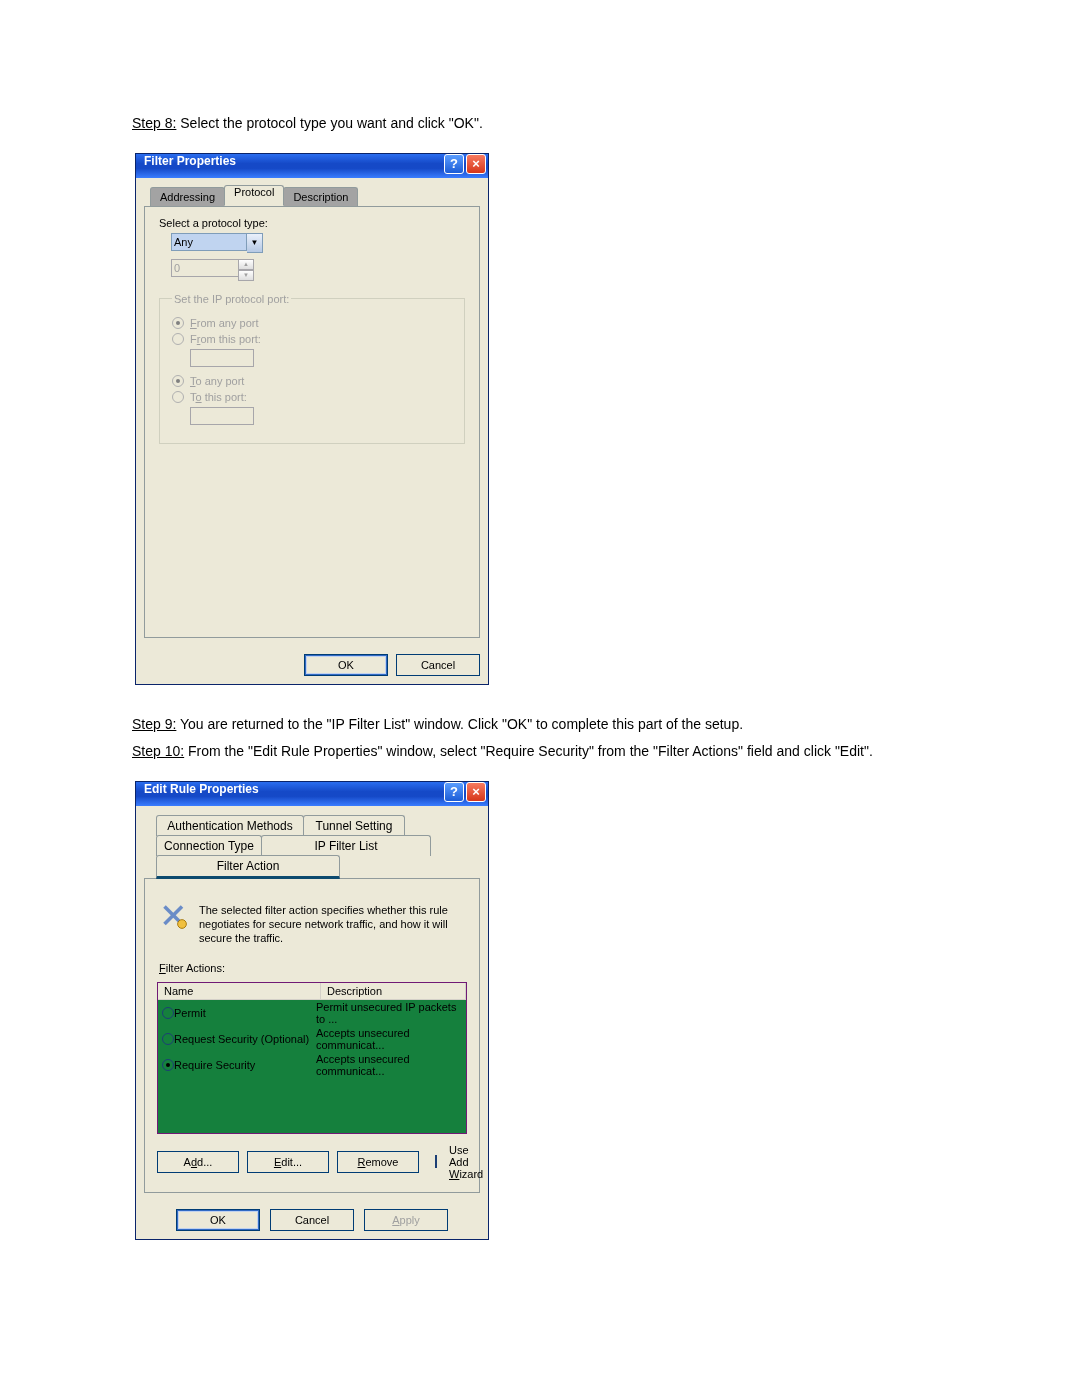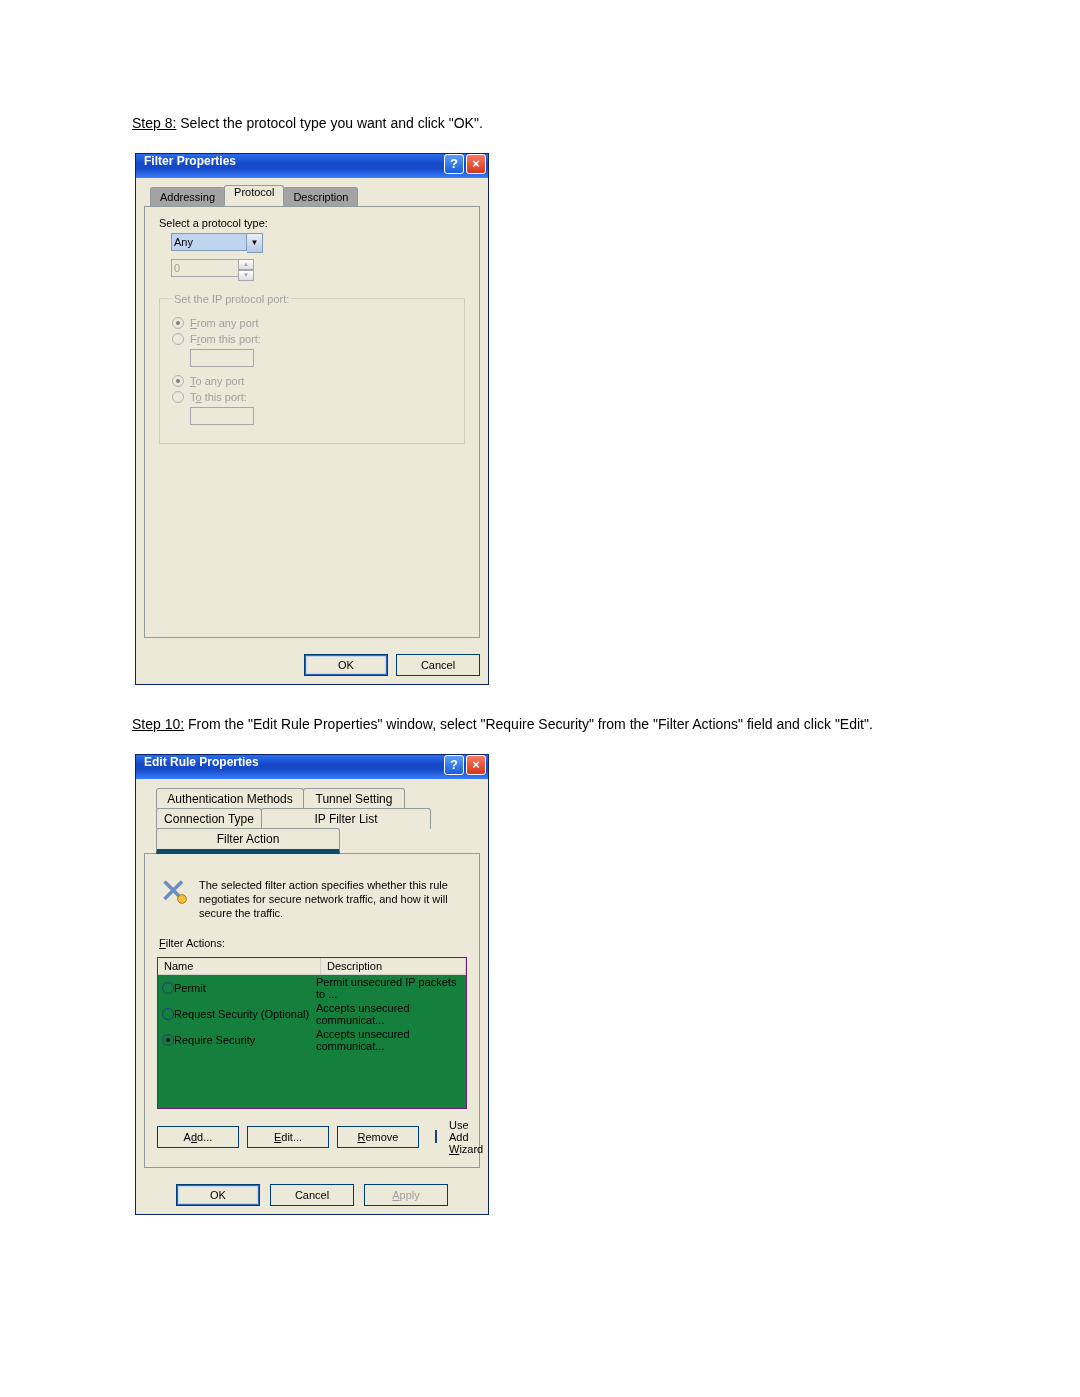--- a/index.html
+++ b/index.html
@@ -30,21 +30,21 @@
 .radio-row{display:flex;align-items:center;margin:4px 0;font-size:11px}
 .radio-row .dot{width:10px;height:10px;border:1px solid #b0b0b0;border-radius:50%;margin-right:6px;background:#ece9d8;display:flex;align-items:center;justify-content:center}
 .radio-row .dot.sel::after{content:"";width:4px;height:4px;border-radius:50%;background:#808080}
 .radio-row .lbl u{text-decoration:underline}
 .small-input{width:62px;height:16px;border:1px solid #a7a6aa;background:#ece9d8;margin:2px 0 8px 18px}
 .btn-row{display:flex;justify-content:flex-end;padding:8px;gap:8px;font-family:Tahoma,sans-serif;font-size:11px}
 .btn{min-width:62px;height:20px;border:1px solid #003c74;background:#ece9d8;display:flex;align-items:center;justify-content:center;padding:0 10px;cursor:default}
 .btn.default{box-shadow:0 0 0 1px #316ac5 inset,0 0 0 2px #c1d2ee inset}
 .tabrow2{display:flex;flex-wrap:wrap;margin:9px 8px 0 20px;font-family:Tahoma,sans-serif;font-size:12px}
 .tabrow2 .tab2{border:1px solid #919b9c;border-bottom:none;padding:3px 0;border-radius:3px 3px 0 0;text-align:center;background:#ece9d8;cursor:default;margin-right:-1px;margin-bottom:-1px}
-.tabrow2 .tab2.active{z-index:2;position:relative;border-bottom:5px solid #0c4a6e}
+.tabrow2 .tab2.active{z-index:2;position:relative;border-bottom:3px solid #0c4a6e}
 .w2a{width:146px}.w2b{width:100px}.w2c{width:104px}.w2d{width:168px}.w2e{width:182px}
 .info-row{display:flex;gap:10px;align-items:flex-start;margin:12px 4px 16px 4px}
 .info-icon{width:28px;height:28px;position:relative}
 .info-icon svg{width:28px;height:28px}
 .info-text{font-size:11px;line-height:1.3;flex:1}
 .list-label{font-size:11px;margin:4px 0 8px 2px}
 .listview{border:1px solid #701a75;background:#15803d;height:150px;font-size:11px;overflow:hidden}
 .lv-head{display:flex;border-bottom:1px solid #d4d0c8}
 .lv-head div{background:#ece9d8;border-right:1px solid #d4d0c8;padding:2px 6px;font-size:11px}
 .lv-row{display:flex;padding:1px 0}
@@ -113,20 +113,21 @@
           </div>
       <div class="small-input"></div>
     </fieldset>
   </div>
   <div class="btn-row">
     <div class="btn default">OK</div>
     <div class="btn">Cancel</div>
   </div>
 </div>
 
+<p class="step"><span class="label">Step 9:</span><span> You are returned to the "IP Filter List" window. Click "OK" to complete this part of the setup.</span></p>
 <p class="step"><span class="label">Step 10:</span><span> From the "Edit Rule Properties" window, select "Require Security" from the "Filter Actions" field and click "Edit".</span></p>
 
 <div class="win">
   <div class="titlebar">
     <span class="title">Edit Rule Properties</span>
     <div class="btns">
       <div class="tb-btn tb-help">?</div>
       <div class="tb-btn tb-close">×</div>
     </div>
   </div>

